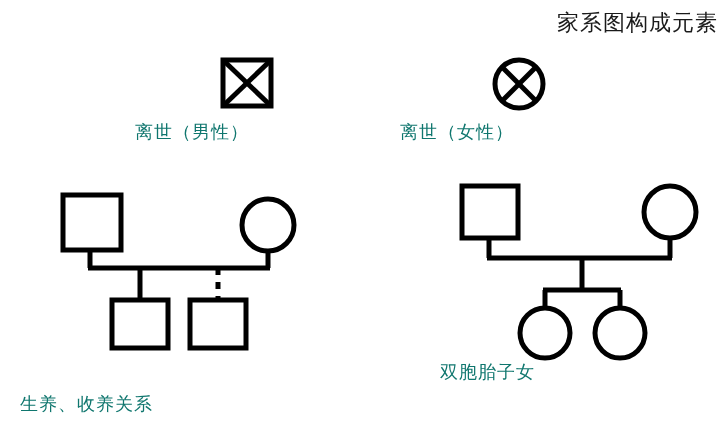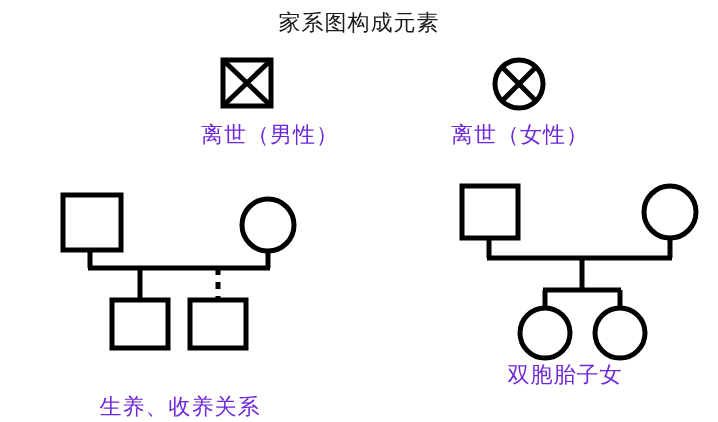--- a/index.html
+++ b/index.html
@@ -21,32 +21,32 @@
     left: 0;
     top: 0;
     width: 718px;
     height: 422px;
   }
   .page-title {
     position: absolute;
     left: 0;
     top: 8px;
     width: 718px;
-    text-align: center;
+    text-align: right;
     font-size: 22px;
     letter-spacing: 1px;
     color: #1a1a1a;
     white-space: nowrap;
   }
   .caption {
     position: absolute;
-    text-align: center;
-    font-size: 22px;
+    text-align: left;
+    font-size: 18px;
     letter-spacing: 1px;
-    color: #6d28d9;
+    color: #0f766e;
     white-space: nowrap;
   }
   .cap-dead-male  { left: 135px; top: 120px; width: 270px; }
   .cap-dead-female{ left: 400px; top: 120px; width: 240px; }
   .cap-adoption   { left: 20px;  top: 360px; width: 320px; margin-top: 32px; }
   .cap-twins      { left: 440px; top: 360px; width: 250px; }
 
   svg.canvas {
     position: absolute;
     left: 0;

